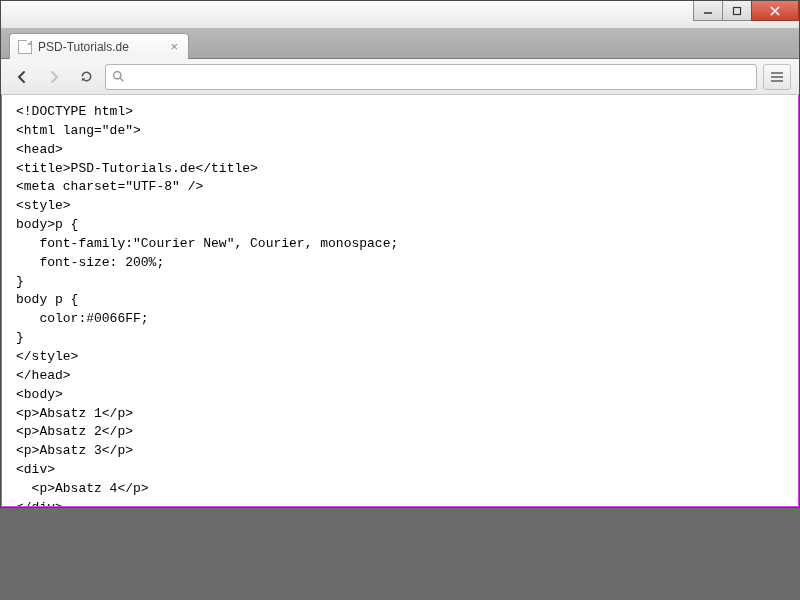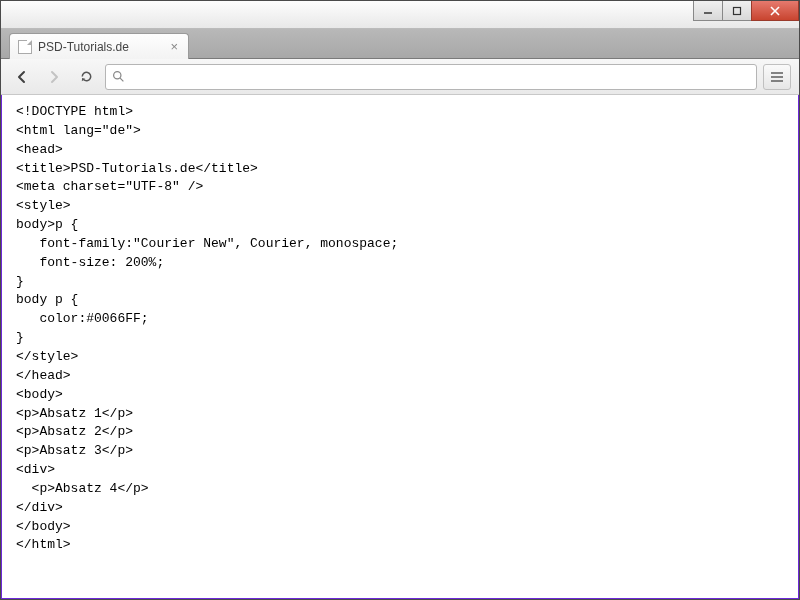--- a/index.html
+++ b/index.html
@@ -1,18 +1,18 @@
 <!DOCTYPE html>
 <html><head>
 <meta charset="utf-8">
 <style>
 * { margin: 0; padding: 0; box-sizing: border-box; }
 body { font-family: "Segoe UI", Tahoma, sans-serif; background: #6b6b6b; width: 800px; height: 600px; overflow: hidden; }
 
-.window { width: 800px; height: 600px; background: #6d28d9; border: 1px solid #4a4a4a; position: relative; }
+.window { width: 800px; height: 508px; background: #d946ef; border: 1px solid #4a4a4a; position: relative; }
 
 .titlebar { height: 28px; background: linear-gradient(#fdfdfd, #e8e8e8); border-bottom: 1px solid #bbb; display: flex; justify-content: flex-end; align-items: flex-start; }
 .win-controls { display: flex; }
 .win-btn { width: 30px; height: 20px; border: 1px solid #888; border-top: none; background: linear-gradient(#f0f0f0,#d8d8d8); display: flex; align-items: center; justify-content: center; font-size: 10px; color: #333; margin-left: -1px; }
 .win-btn.close { width: 48px; background: linear-gradient(#e67a6e,#c8442f); color: #fff; border-color: #9a3a2b; border-top-right-radius: 0; }
 .win-btn svg { display: block; }
 
 .tabstrip { height: 30px; background: linear-gradient(#b8b8b8,#a8a8a8); display: flex; align-items: flex-end; padding-left: 8px; border-bottom: 1px solid #7a7a7a; }
 .tab { height: 26px; background: linear-gradient(#fefefe,#f3f3f3); border: 1px solid #9a9a9a; border-bottom: none; border-radius: 4px 4px 0 0; display: flex; align-items: center; padding: 0 10px 0 8px; gap: 6px; font-size: 12px; color: #444; min-width: 180px; position: relative; top: 1px; }
 .tab .page-icon { width: 14px; height: 14px; border: 1px solid #aaa; background: #fff; position: relative; }

